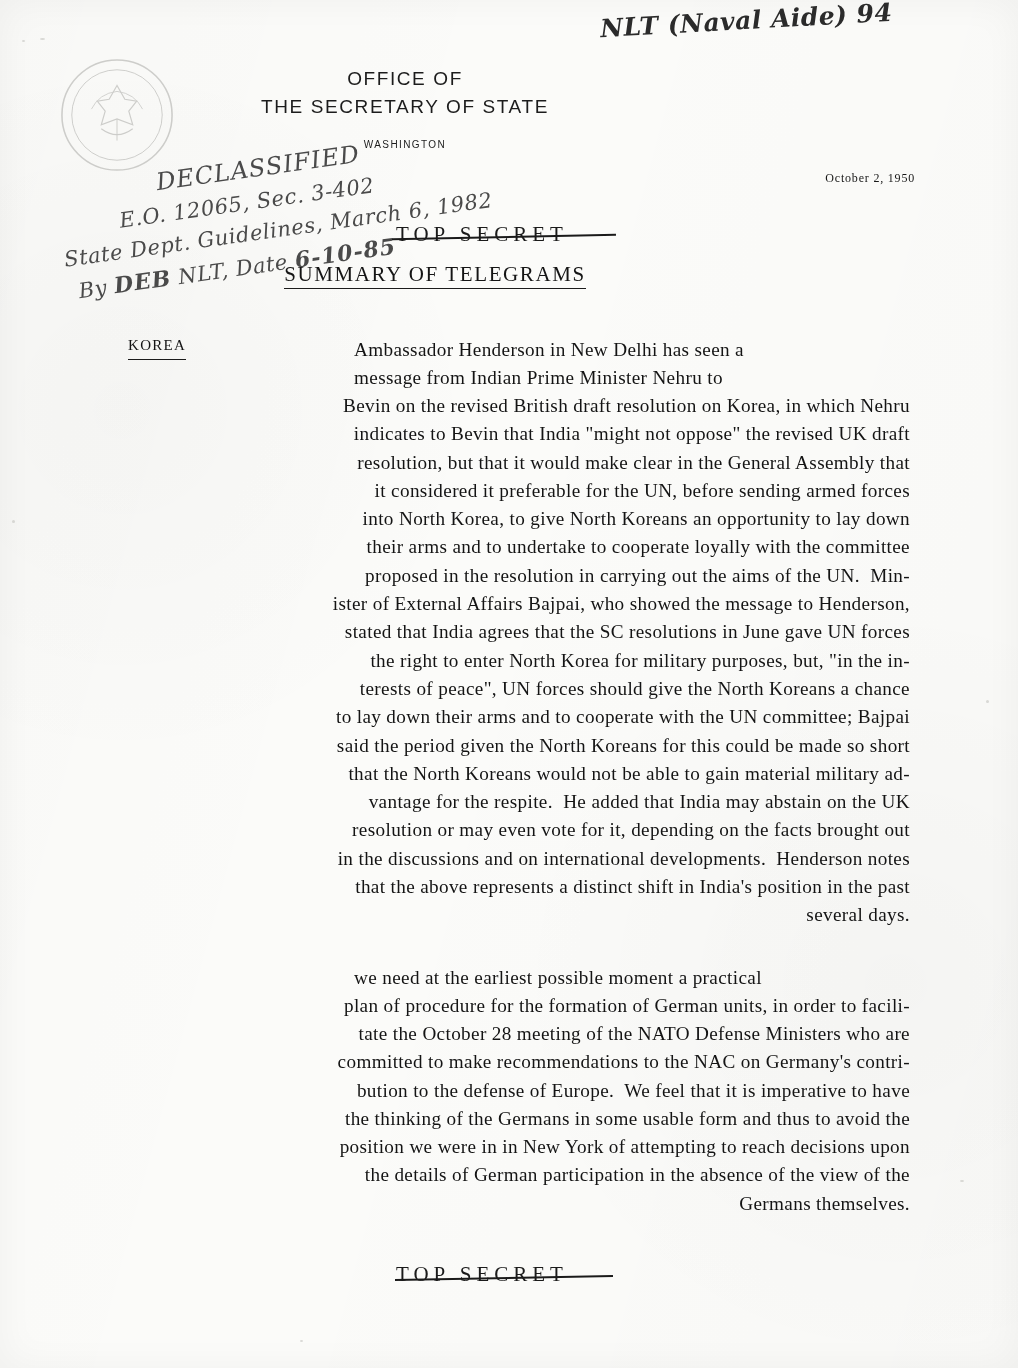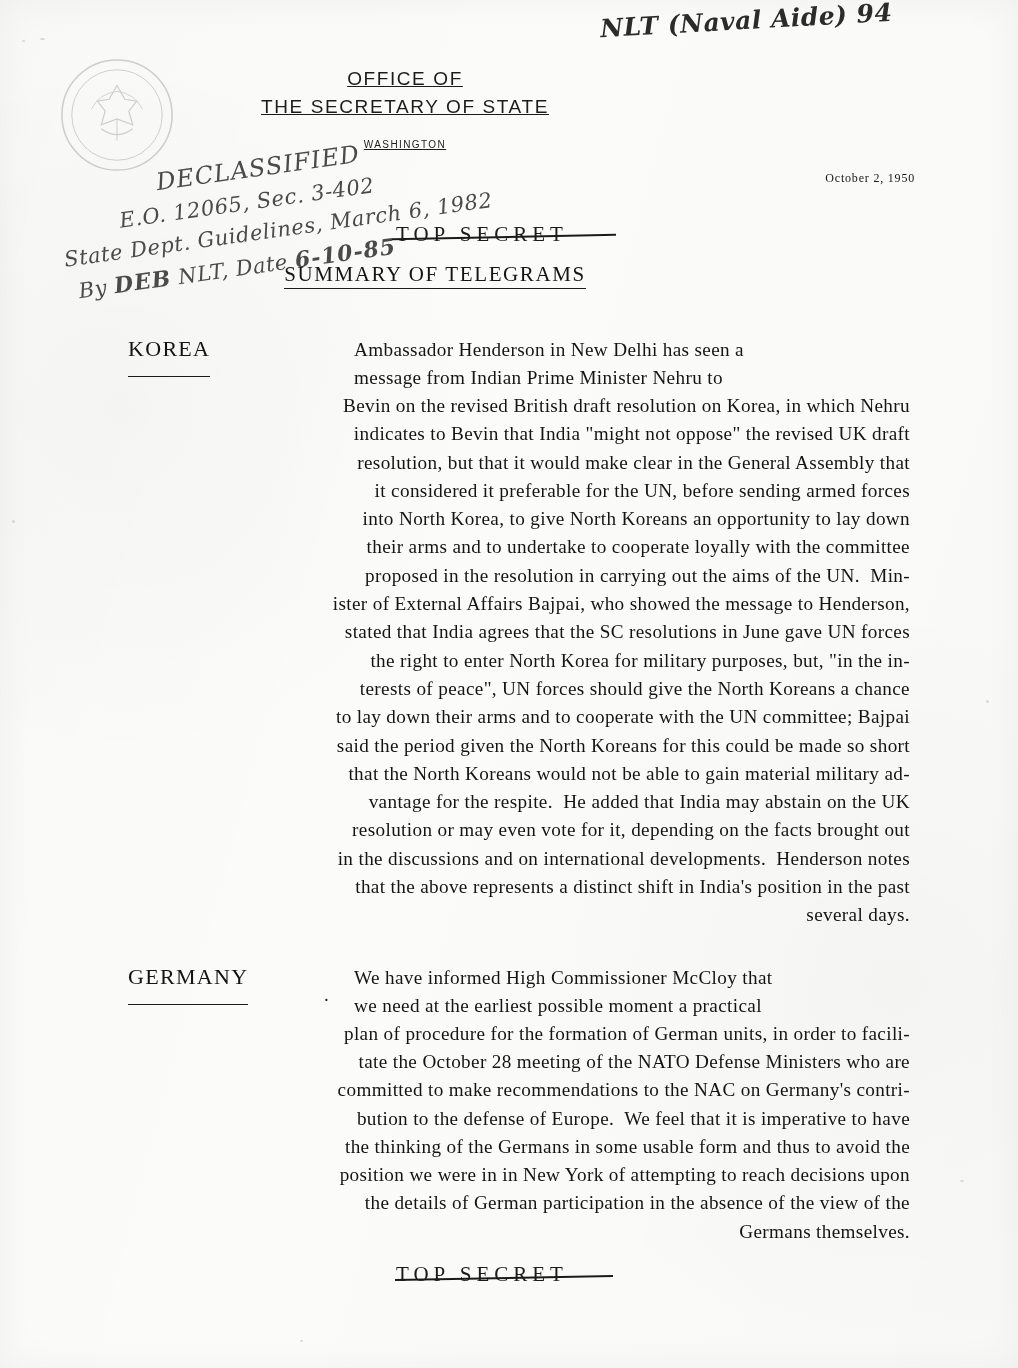--- a/index.html
+++ b/index.html
@@ -86,21 +86,20 @@
 
   
   .letterhead {
     position: absolute;
     left: 0;
     top: 68px;
     width: 810px;
     text-align: center;
     font-family: "Liberation Sans", sans-serif;
     color: #1c1c1c;
-    text-decoration: underline;
   }
   .letterhead .l-office {
     font-size: 19px;
     letter-spacing: 1.6px;
   }
   .letterhead .l-dept {
     font-size: 19px;
     letter-spacing: 1.6px;
     margin-top: 6px;
   }
@@ -165,25 +164,25 @@
   
   .body-area {
     position: absolute;
     left: 128px;
     top: 336px;
     width: 782px;
   }
   .section { margin-bottom: 26px; }
   .section-head {
     display: inline-block;
-    font-size: 22px;
+    font-size: 15px;
     letter-spacing: 1.3px;
     color: #141414;
     border-bottom: 1.6px solid #1b1b1b;
-    padding-bottom: 14px;
+    padding-bottom: 5px;
   }
   .para {
     font-size: 19.2px;
     line-height: 28.3px;
     color: #141414;
     letter-spacing: 0.35px;
     text-align: right;
     white-space: pre-wrap;
   }
   .lead-row {
@@ -294,25 +293,20 @@
 that the North Koreans would not be able to gain material military ad-
 vantage for the respite.  He added that India may abstain on the UK
 resolution or may even vote for it, depending on the facts brought out
 in the discussions and on international developments.  Henderson notes
 that the above represents a distinct shift in India's position in the past
 several days.</div>
       </div>
 
       <div class="section" style="margin-top:34px;">
         <div class="lead-row">
-          <span class="section-head">GERMANY</span>
-          <span class="lead-text">We have informed High Commissioner McCloy that</span>
-          <span class="dot-mark">.</span>
-        </div>
-        <div class="lead-row">
           <span class="lead-text">we need at the earliest possible moment a practical</span>
         </div>
         <div class="para">plan of procedure for the formation of German units, in order to facili-
 tate the October 28 meeting of the NATO Defense Ministers who are
 committed to make recommendations to the NAC on Germany's contri-
 bution to the defense of Europe.  We feel that it is imperative to have
 the thinking of the Germans in some usable form and thus to avoid the
 position we were in in New York of attempting to reach decisions upon
 the details of German participation in the absence of the view of the
 Germans themselves.</div>

